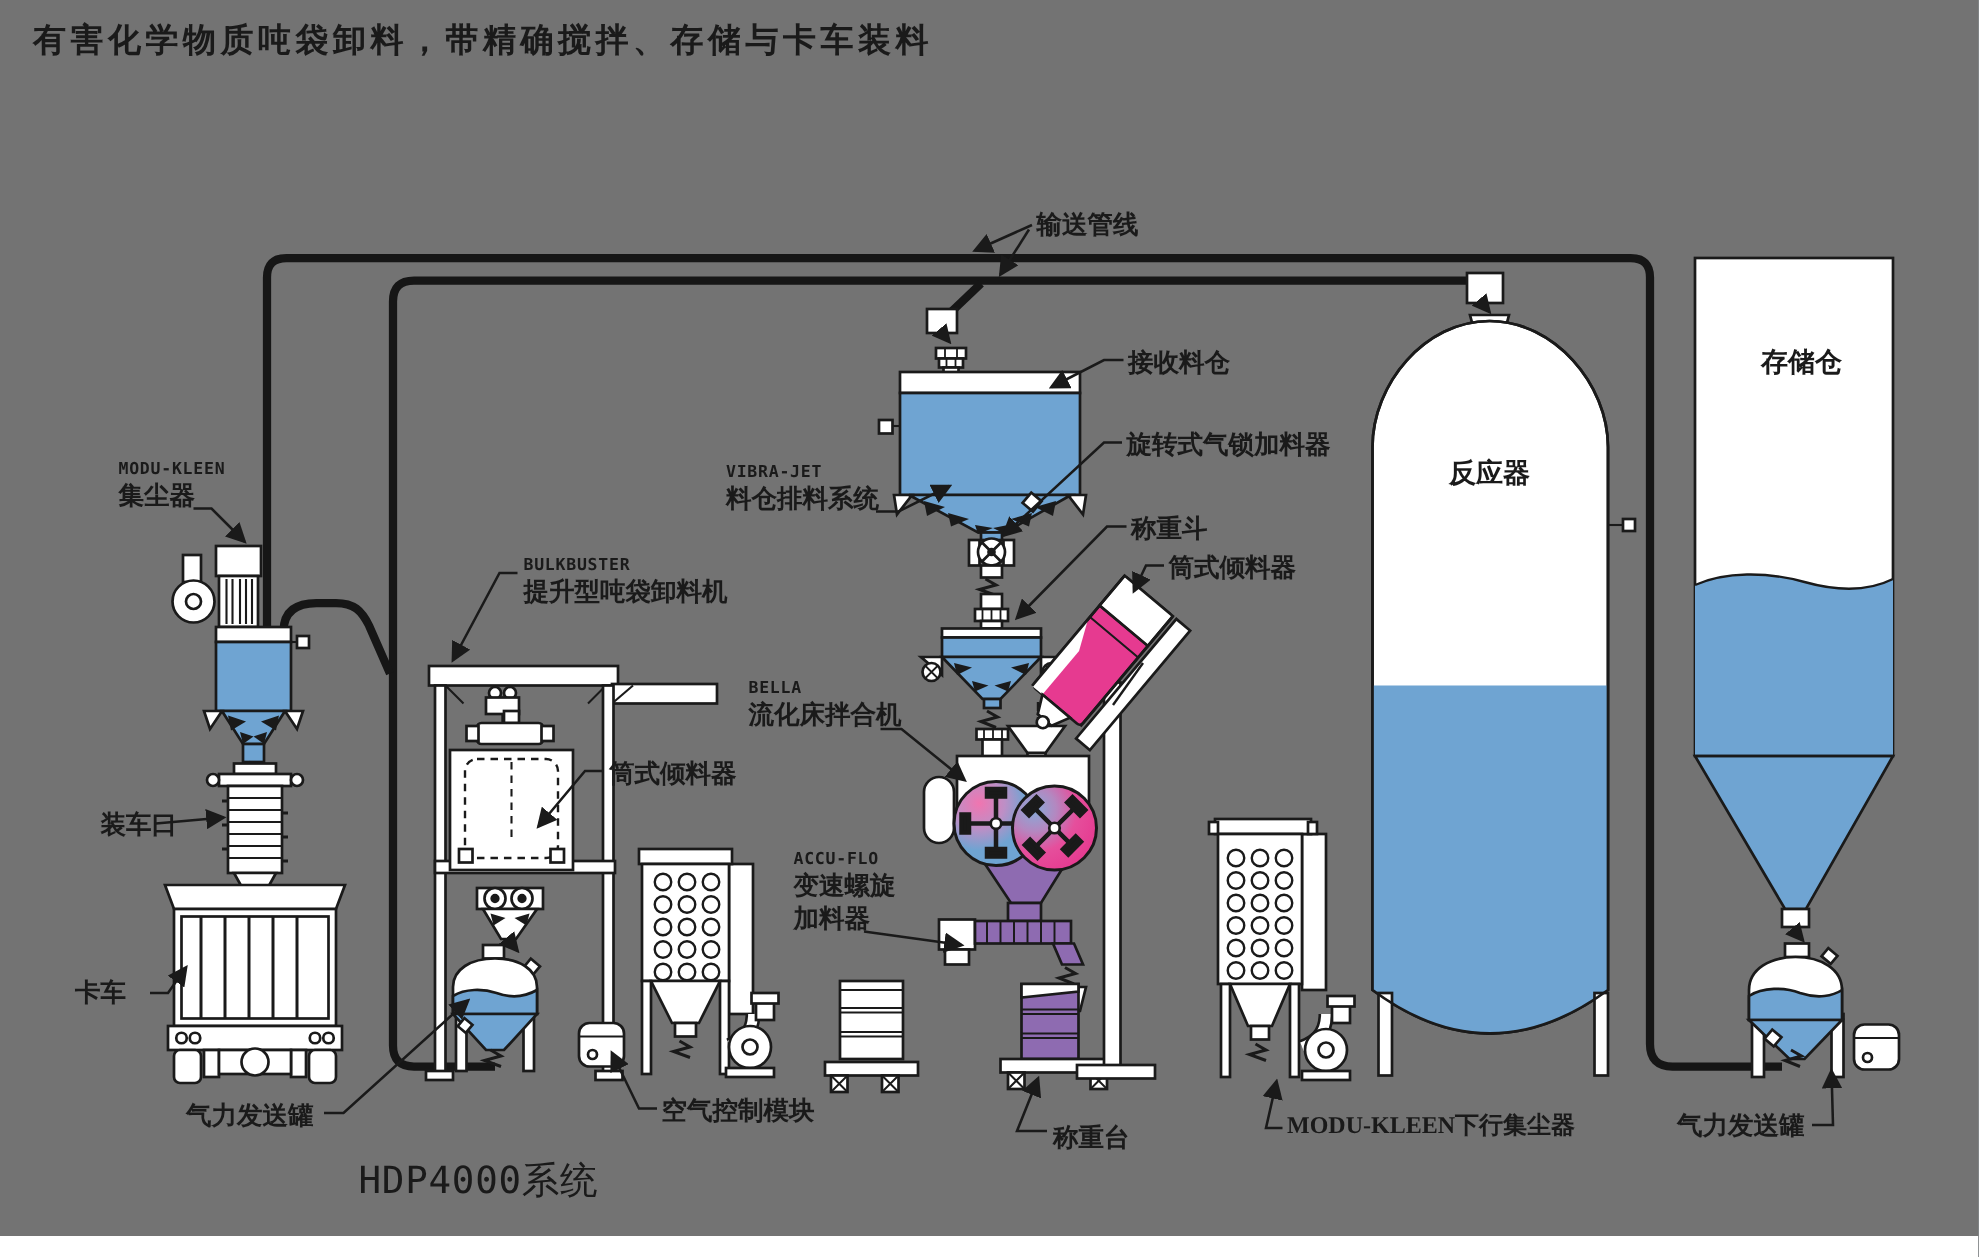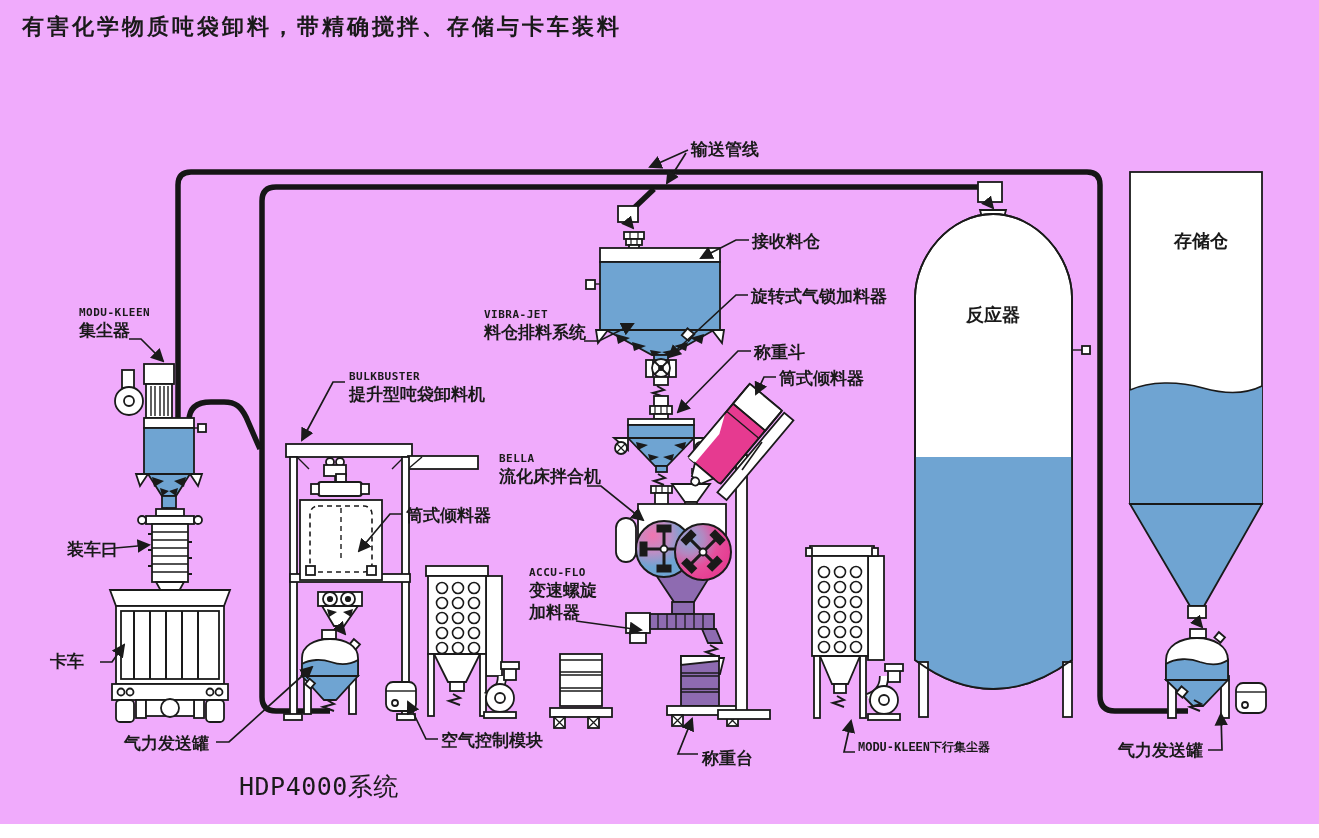--- a/index.html
+++ b/index.html
@@ -1,16 +1,16 @@
 <!DOCTYPE html>
 <html><head>
 <meta charset="utf-8">
 <style>
   html,body{margin:0;padding:0;background:#8a9296;}
-  #stage{position:relative;width:1319px;height:838px;background:#f0abfc;overflow:hidden;
+  #stage{position:relative;width:1319px;height:838px;background:#737373;overflow:hidden;
          font-family:"Liberation Sans",sans-serif;color:#1a1a1a;}
   #art{position:absolute;left:0;top:0;}
   .lbl{position:absolute;white-space:nowrap;font-size:17px;font-weight:600;line-height:1.28;color:#1a1a1a;}
   .lbl .en{font-family:"DejaVu Sans Mono",monospace;font-weight:700;font-size:11px;letter-spacing:.5px;display:block;}
   .lbl .cn{display:block;}
   #title{position:absolute;left:22px;top:10px;width:648px;font-size:22px;font-weight:700;
          letter-spacing:3px;line-height:1.5;white-space:normal;}
   #sysname{position:absolute;left:239px;top:770px;font-size:25px;font-weight:400;
            font-family:"DejaVu Sans Mono",monospace;letter-spacing:.5px;}
   #bottomstrip{position:absolute;left:0;top:824px;width:1319px;height:14px;background:#ffffff;}
@@ -450,21 +450,21 @@
   <span class="en">BULKBUSTER</span>
   <span class="cn">提升型吨袋卸料机</span>
 </div>
 
 <div class="lbl" style="left:406px;top:505px">筒式倾料器</div>
 <div class="lbl" style="left:67px;top:539px">装车口</div>
 <div class="lbl" style="left:50px;top:651px">卡车</div>
 <div class="lbl" style="left:124px;top:733px">气力发送罐</div>
 <div class="lbl" style="left:441px;top:730px">空气控制模块</div>
 <div class="lbl" style="left:702px;top:748px">称重台</div>
-<div class="lbl" style="left:858px;top:741px;font-family:Liberation Mono, monospace;font-weight:700;font-size:12px">MODU-KLEEN下行集尘器</div>
+<div class="lbl" style="left:858px;top:741px;font-family:Liberation Serif, serif;font-weight:700;font-size:16px">MODU-KLEEN下行集尘器</div>
 <div class="lbl" style="left:1118px;top:740px">气力发送罐</div>
 <div class="lbl big" style="left:966px;top:304px">反应器</div>
 <div class="lbl big" style="left:1174px;top:230px">存储仓</div>
 
 <div id="sysname">HDP4000系统</div>
 
 <div id="bottomstrip"></div>
 </div>
 
 </body></html>

